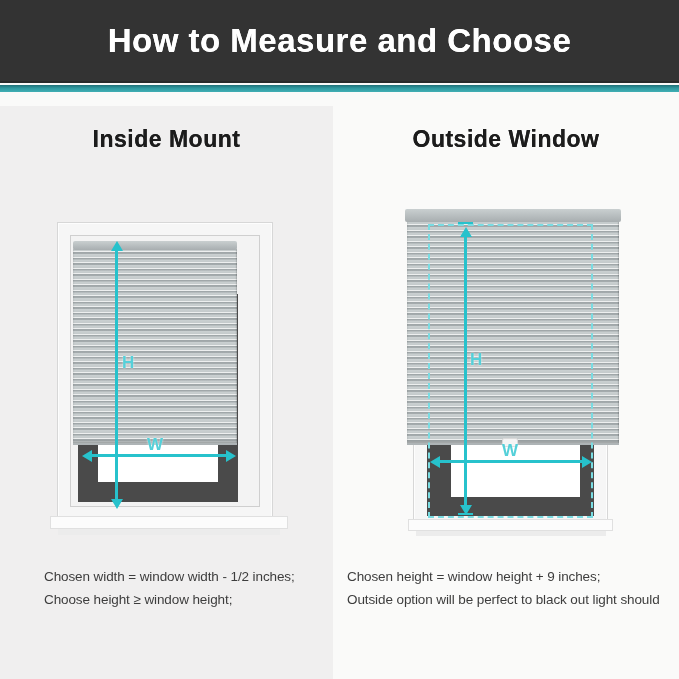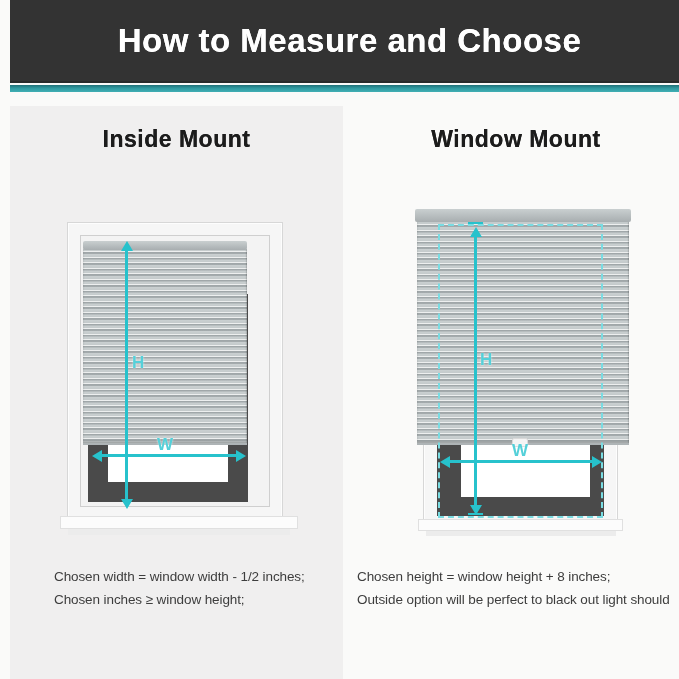--- a/index.html
+++ b/index.html
@@ -4,21 +4,21 @@
 <style>
   :root{
     --cyan:#27c2cc;
     --cyan-light:#55d0d9;
     --dash:#79dce2;
     --header-bg:#333333;
   }
   *{margin:0;padding:0;box-sizing:border-box;}
   html,body{width:679px;height:679px;}
   body{font-family:"Liberation Sans",sans-serif;background:#fafaf9;overflow:hidden;}
-  .page{position:relative;width:539px;height:679px;margin-left:10px;}
+  .page{position:relative;width:539px;height:679px;}
 
   
   .topbar{
     position:absolute;left:0;top:0;width:679px;height:83px;
     background:var(--header-bg);
     display:flex;align-items:center;justify-content:center;
     border-bottom:2px solid #2a2a2a;
   }
   .topbar h1{
     color:#ffffff;font-size:33px;font-weight:800;letter-spacing:.5px;
@@ -119,26 +119,26 @@
         <div class="sill2" style="left:58px;top:423px;width:222px;height:6px;"></div>
 
         <div class="arrv" style="left:115px;top:144px;height:250px;"></div>
         <span class="mlabel" style="left:122px;top:248px;">H</span>
         <div class="arrh" style="left:91px;top:348px;width:136px;"></div>
         <span class="mlabel" style="left:147px;top:330px;">W</span>
       </div>
 
       <div class="notes">
         <p>Chosen width = window width - 1/2 inches;</p>
-        <p>Chosen inches ≥ window height;</p>
+        <p>Choose height ≥ window height;</p>
       </div>
     </section>
 
     <section class="panel right">
-      <h2>Window Mount</h2>
+      <h2>Outside Window</h2>
 
       <div class="illus">
 
         <div class="win-frame" style="left:80px;top:328px;width:195px;height:88px;"></div>
         <div class="reveal" style="left:94px;top:338px;width:167px;height:72px;"></div>
         <div class="pane" style="left:118px;top:338px;width:129px;height:53px;"></div>
 
         <div class="sill" style="left:75px;top:413px;width:205px;height:12px;"></div>
         <div class="sill2" style="left:83px;top:425px;width:190px;height:5px;"></div>
 
@@ -150,19 +150,19 @@
 
         <div class="tick" style="left:125px;top:116px;"></div>
         <div class="tick" style="left:125px;top:407px;"></div>
         <div class="arrv" style="left:131px;top:130px;height:270px;"></div>
         <span class="mlabel" style="left:137px;top:245px;">H</span>
         <div class="arrh" style="left:106px;top:354px;width:144px;"></div>
         <span class="mlabel" style="left:169px;top:336px;">W</span>
       </div>
 
       <div class="notes">
-        <p>Chosen height = window height + 8 inches;</p>
+        <p>Chosen height = window height + 9 inches;</p>
         <p>Outside option will be perfect to black out light should</p>
       </div>
     </section>
 
   </main>
 </div>
 
 </body></html>

